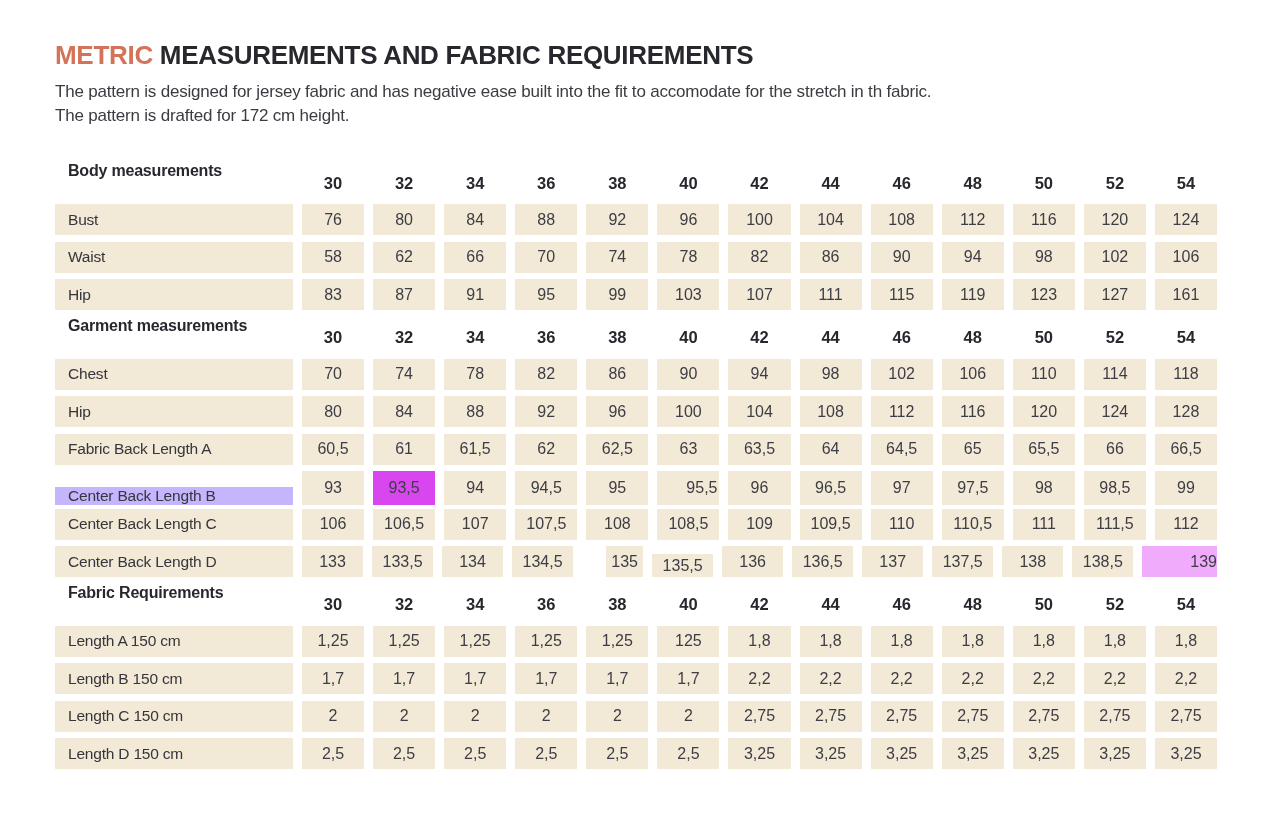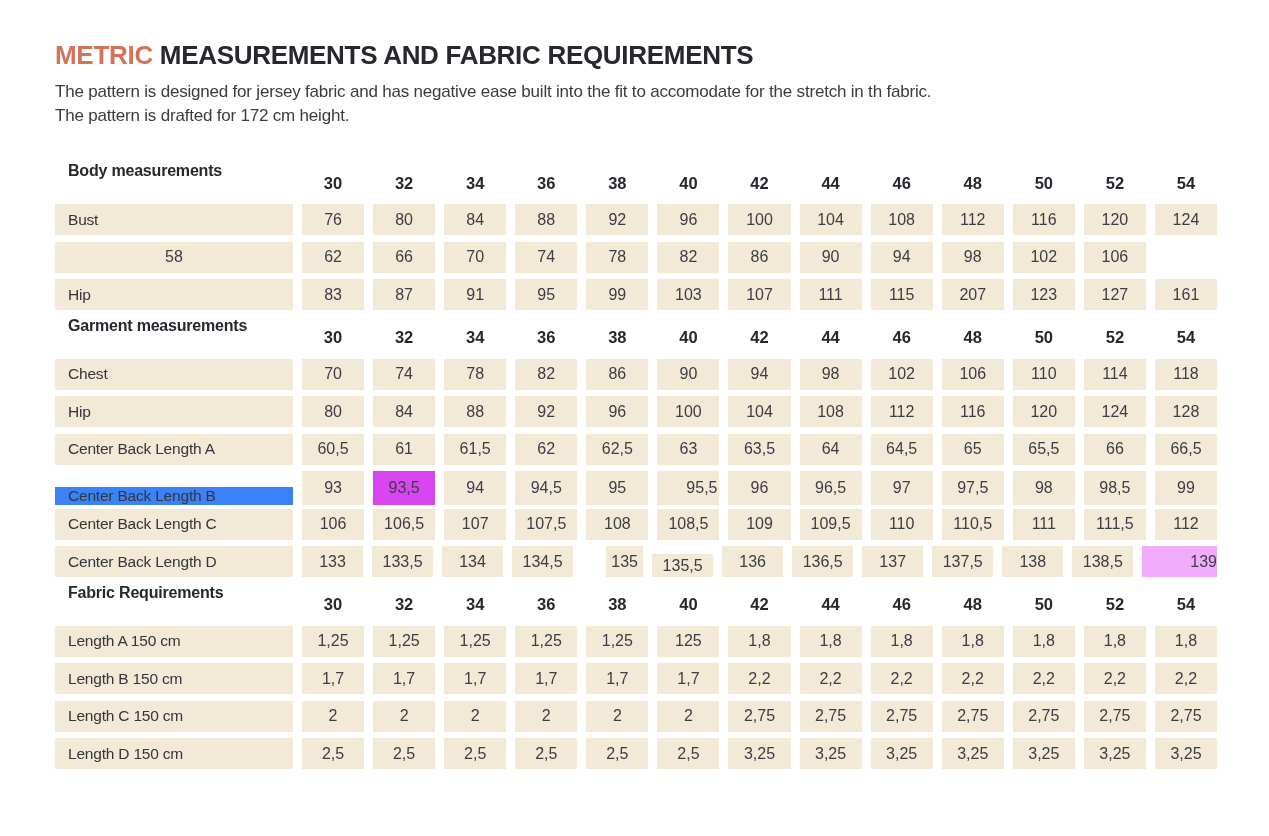--- a/index.html
+++ b/index.html
@@ -107,20 +107,21 @@
         <div class="cell num-cell" style="background: rgb(242, 233, 214);">96</div>
         <div class="cell num-cell" style="background: rgb(242, 233, 214);">100</div>
         <div class="cell num-cell" style="background: rgb(242, 233, 214);">104</div>
         <div class="cell num-cell" style="background: rgb(242, 233, 214);">108</div>
         <div class="cell num-cell" style="background: rgb(242, 233, 214);">112</div>
         <div class="cell num-cell" style="background: rgb(242, 233, 214);">116</div>
         <div class="cell num-cell" style="background: rgb(242, 233, 214);">120</div>
         <div class="cell num-cell" style="background: rgb(242, 233, 214);">124</div>
       </div>
       <div class="row data-row">
+        <div class="cell label-cell" style="background: rgb(242, 233, 214);">Waist</div>
         <div class="cell num-cell" style="background: rgb(242, 233, 214);">58</div>
         <div class="cell num-cell" style="background: rgb(242, 233, 214);">62</div>
         <div class="cell num-cell" style="background: rgb(242, 233, 214);">66</div>
         <div class="cell num-cell" style="background: rgb(242, 233, 214);">70</div>
         <div class="cell num-cell" style="background: rgb(242, 233, 214);">74</div>
         <div class="cell num-cell" style="background: rgb(242, 233, 214);">78</div>
         <div class="cell num-cell" style="background: rgb(242, 233, 214);">82</div>
         <div class="cell num-cell" style="background: rgb(242, 233, 214);">86</div>
         <div class="cell num-cell" style="background: rgb(242, 233, 214);">90</div>
         <div class="cell num-cell" style="background: rgb(242, 233, 214);">94</div>
@@ -132,21 +133,21 @@
         <div class="cell label-cell" style="background: rgb(242, 233, 214);">Hip</div>
         <div class="cell num-cell" style="background: rgb(242, 233, 214);">83</div>
         <div class="cell num-cell" style="background: rgb(242, 233, 214);">87</div>
         <div class="cell num-cell" style="background: rgb(242, 233, 214);">91</div>
         <div class="cell num-cell" style="background: rgb(242, 233, 214);">95</div>
         <div class="cell num-cell" style="background: rgb(242, 233, 214);">99</div>
         <div class="cell num-cell" style="background: rgb(242, 233, 214);">103</div>
         <div class="cell num-cell" style="background: rgb(242, 233, 214);">107</div>
         <div class="cell num-cell" style="background: rgb(242, 233, 214);">111</div>
         <div class="cell num-cell" style="background: rgb(242, 233, 214);">115</div>
-        <div class="cell num-cell" style="background: rgb(242, 233, 214);">207</div>
+        <div class="cell num-cell" style="background: rgb(242, 233, 214);">119</div>
         <div class="cell num-cell" style="background: rgb(242, 233, 214);">123</div>
         <div class="cell num-cell" style="background: rgb(242, 233, 214);">127</div>
         <div class="cell num-cell" style="background: rgb(242, 233, 214);">161</div>
       </div>
       <div class="row header-row">
         <div class="label-cell">Garment measurements</div>
         <div class="num-cell">30</div>
         <div class="num-cell">32</div>
         <div class="num-cell">34</div>
         <div class="num-cell">36</div>
@@ -186,37 +187,37 @@
         <div class="cell num-cell" style="background: rgb(242, 233, 214);">100</div>
         <div class="cell num-cell" style="background: rgb(242, 233, 214);">104</div>
         <div class="cell num-cell" style="background: rgb(242, 233, 214);">108</div>
         <div class="cell num-cell" style="background: rgb(242, 233, 214);">112</div>
         <div class="cell num-cell" style="background: rgb(242, 233, 214);">116</div>
         <div class="cell num-cell" style="background: rgb(242, 233, 214);">120</div>
         <div class="cell num-cell" style="background: rgb(242, 233, 214);">124</div>
         <div class="cell num-cell" style="background: rgb(242, 233, 214);">128</div>
       </div>
       <div class="row data-row">
-        <div class="cell label-cell" style="background: rgb(242, 233, 214);">Center Back Length A</div>
+        <div class="cell label-cell" style="background: rgb(242, 233, 214);">Fabric Back Length A</div>
         <div class="cell num-cell" style="background: rgb(242, 233, 214);">60,5</div>
         <div class="cell num-cell" style="background: rgb(242, 233, 214);">61</div>
         <div class="cell num-cell" style="background: rgb(242, 233, 214);">61,5</div>
         <div class="cell num-cell" style="background: rgb(242, 233, 214);">62</div>
         <div class="cell num-cell" style="background: rgb(242, 233, 214);">62,5</div>
         <div class="cell num-cell" style="background: rgb(242, 233, 214);">63</div>
         <div class="cell num-cell" style="background: rgb(242, 233, 214);">63,5</div>
         <div class="cell num-cell" style="background: rgb(242, 233, 214);">64</div>
         <div class="cell num-cell" style="background: rgb(242, 233, 214);">64,5</div>
         <div class="cell num-cell" style="background: rgb(242, 233, 214);">65</div>
         <div class="cell num-cell" style="background: rgb(242, 233, 214);">65,5</div>
         <div class="cell num-cell" style="background: rgb(242, 233, 214);">66</div>
         <div class="cell num-cell" style="background: rgb(242, 233, 214);">66,5</div>
       </div>
       <div class="row data-row">
-        <div class="cell label-cell" style="background: #3b82f6; margin-top: 16px;">Center Back Length B</div>
+        <div class="cell label-cell" style="background: #c4b5fd; margin-top: 16px;">Center Back Length B</div>
         <div class="cell num-cell" style="background: rgb(242, 233, 214);">93</div>
         <div class="cell num-cell" style="background: #d946ef;">93,5</div>
         <div class="cell num-cell" style="background: rgb(242, 233, 214);">94</div>
         <div class="cell num-cell" style="background: rgb(242, 233, 214);">94,5</div>
         <div class="cell num-cell" style="background: rgb(242, 233, 214);">95</div>
         <div class="cell num-cell" style="background: rgb(242, 233, 214); padding-left: 27px;">95,5</div>
         <div class="cell num-cell" style="background: rgb(242, 233, 214);">96</div>
         <div class="cell num-cell" style="background: rgb(242, 233, 214);">96,5</div>
         <div class="cell num-cell" style="background: rgb(242, 233, 214);">97</div>
         <div class="cell num-cell" style="background: rgb(242, 233, 214);">97,5</div>

